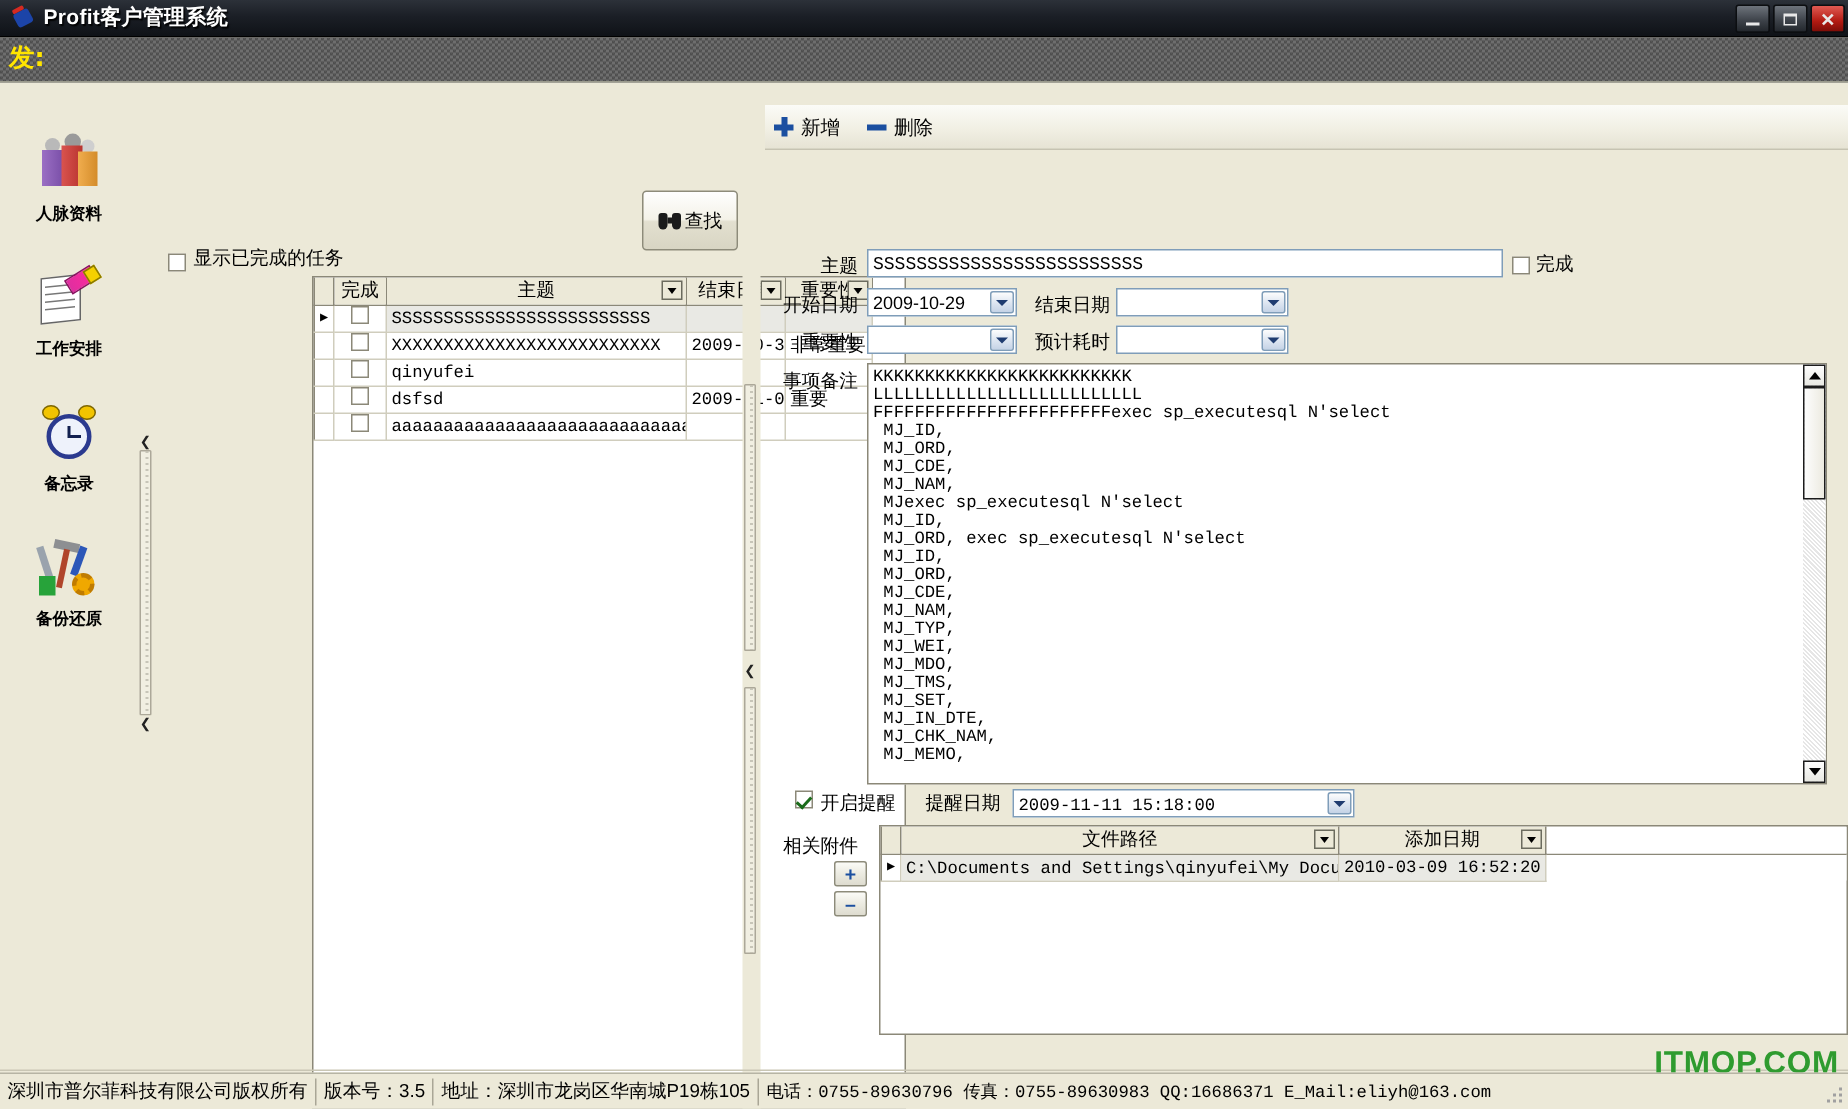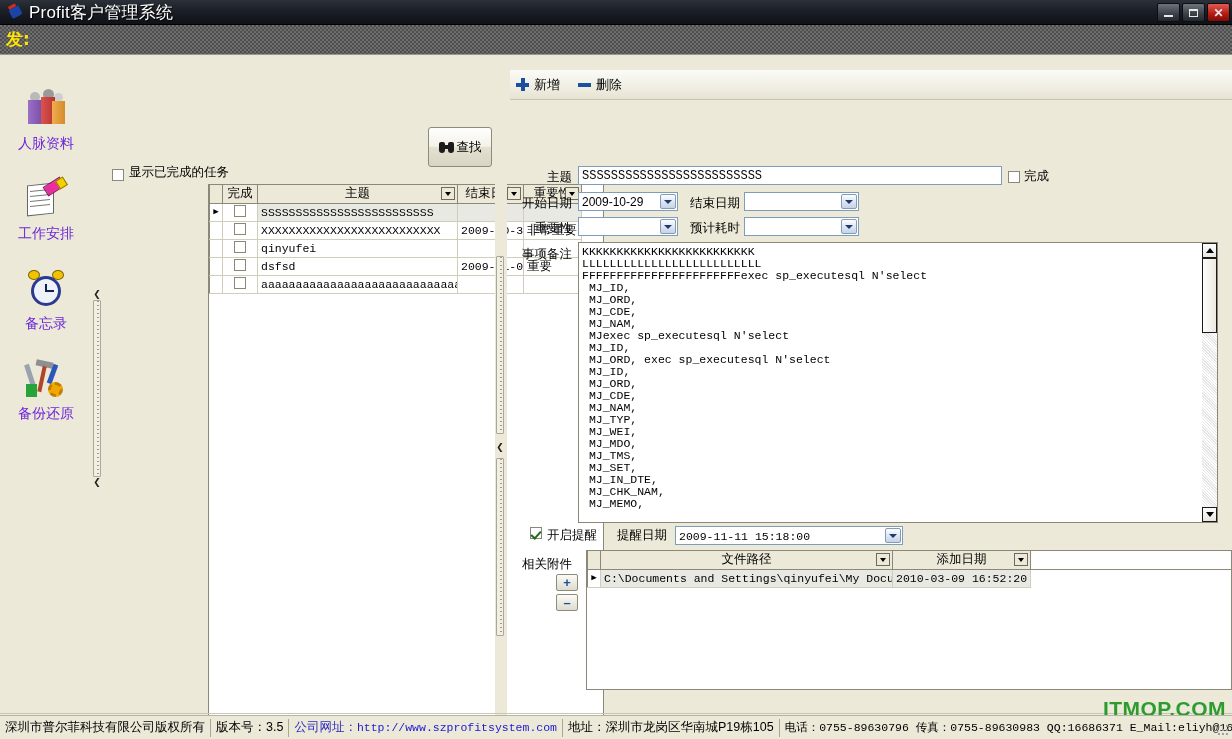--- a/index.html
+++ b/index.html
@@ -27,22 +27,23 @@
     position:absolute;left:3px;top:3px;width:11px;height:10px;
     background:#1c44a8;
     transform:rotate(-28deg);
     border-radius:2px;
   }
   #titlebar .tb-icon .tail{
     position:absolute;left:1px;top:1px;width:8px;height:3px;
     background:#d42a22;transform:rotate(-28deg);border-radius:1px;
   }
   #titlebar .tb-title{
-    color:#fff;font-size:17px;letter-spacing:.2px;
+    color:#fff;font-size:14px;letter-spacing:.2px;
     text-shadow:1px 1px 1px #000;
+    font-weight:bold;
   }
   #winbtns{position:absolute;right:2px;top:3px;display:flex;gap:2px;}
   .wbtn{
     width:23px;height:19px;
     background:linear-gradient(to bottom,#6d737b,#3b4047 60%,#23272d);
     border:1px solid #0c0e11;border-radius:2px;
     display:flex;align-items:center;justify-content:center;
     color:#e8e8e8;font-size:10px;line-height:1;
   }
   .wbtn.close{background:linear-gradient(to bottom,#e05a52,#b21a12 60%,#7d0d08);}
@@ -76,21 +77,21 @@
 
   
   #sidebar{
     position:absolute;left:0;top:0;width:92px;height:659px;
     background:#ece9d8;border-right:1px solid #ece9d8;
   }
   .nav-item{
     position:absolute;left:0;width:92px;text-align:center;cursor:default;
   }
   .nav-item .nav-ic{width:44px;height:44px;margin:0 auto 3px;position:relative;}
-  .nav-item .nav-lbl{font-size:14px;color:#6d28d9;}
+  .nav-item .nav-lbl{font-size:11px;color:#000000;font-weight:bold;}
 
   
   .ic-people .p1{position:absolute;left:4px;top:12px;width:14px;height:24px;background:linear-gradient(to right,#9b6fc4,#7a4fa8);}
   .ic-people .p2{position:absolute;left:17px;top:9px;width:14px;height:27px;background:linear-gradient(to right,#d9534f,#b8342f);}
   .ic-people .p3{position:absolute;left:28px;top:13px;width:13px;height:23px;background:linear-gradient(to right,#f0ad4e,#d48c2a);}
   .ic-people .h1{position:absolute;left:6px;top:4px;width:10px;height:10px;border-radius:50%;background:#b9b9b9;}
   .ic-people .h2{position:absolute;left:19px;top:1px;width:11px;height:11px;border-radius:50%;background:#9a9a9a;}
   .ic-people .h3{position:absolute;left:30px;top:5px;width:9px;height:9px;border-radius:50%;background:#cfcfcf;}
 
   
@@ -632,24 +633,20 @@
     </div>
   </div>
 </div>
 
 <div class="bottom-divider"></div>
 <div id="watermark">ITMOP.COM</div>
 
 <div id="footer">
   <span class="cell">深圳市普尔菲科技有限公司版权所有</span>
   <span class="cell">版本号：3.5</span>
-  <span class="cell">
-    <span class="lnk">公司网址：</span>
-    <span class="lnk2 mono">http://www.szprofitsystem.com</span>
-  </span>
   <span class="cell">地址：深圳市龙岗区华南城P19栋105</span>
   <span class="cell nb mono">电话：0755-89630796  传真：0755-89630983  QQ:16686371  E_Mail:eliyh@163.com</span>
   <span id="grip">
     <i style="left:10px;top:10px"></i>
       <i style="left:6px;top:10px"></i>
       <i style="left:10px;top:6px"></i>
     <i style="left:2px;top:10px"></i>
       <i style="left:6px;top:6px"></i>
       <i style="left:10px;top:2px"></i>
   </span>

